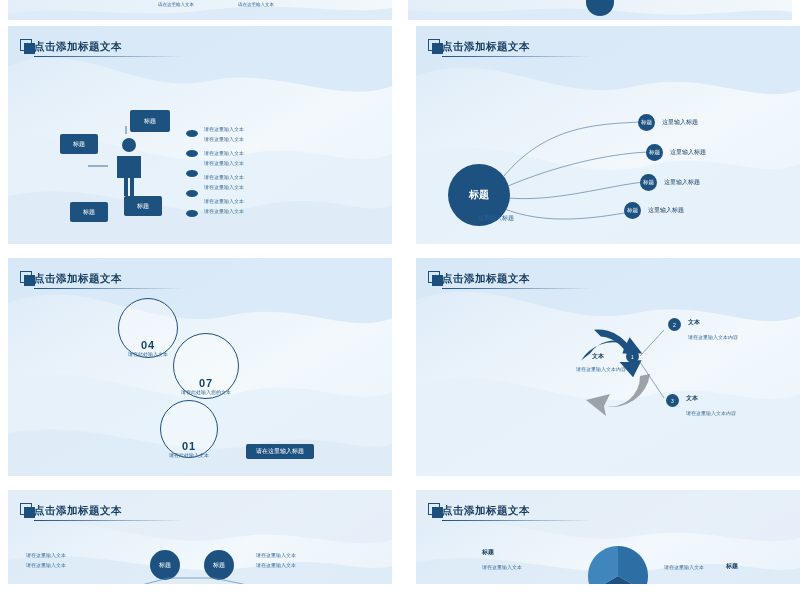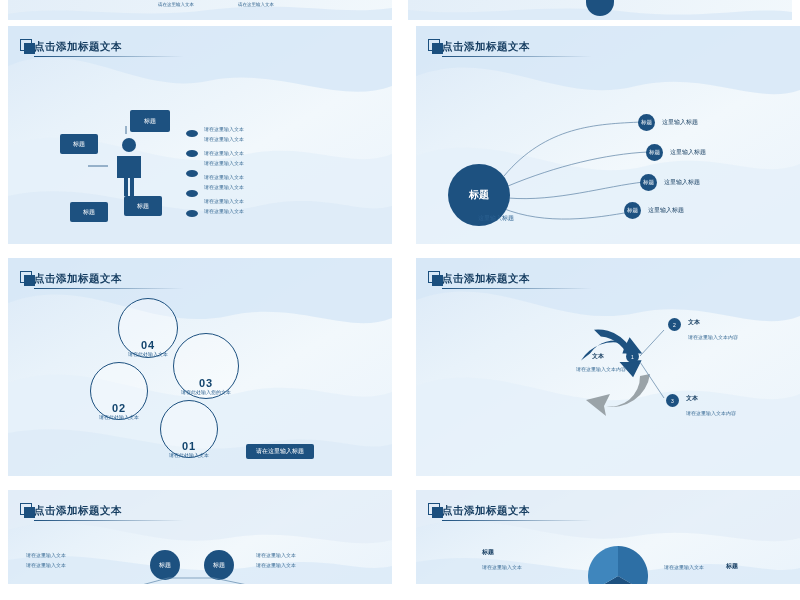--- a/index.html
+++ b/index.html
@@ -250,26 +250,22 @@
       </svg>
       <div class="slide-title-mark"></div>
       <div class="slide-title">点击添加标题文本</div>
       <div class="title-underline"></div>
 
       <div class="circ-out" style="left:110px; top:40px; width:60px; height:60px;">
         <span class="num">04</span>
         <span class="num-sub" style="width:52px;">请在此处输入文本</span>
       </div>
       <div class="circ-out" style="left:165px; top:75px; width:66px; height:66px;">
-        <span class="num">03</span>
+        <span class="num">07</span>
         <span class="num-sub" style="width:56px;">请在此处输入您的文本</span>
-      </div>
-      <div class="circ-out" style="left:82px; top:104px; width:58px; height:58px;">
-        <span class="num">02</span>
-        <span class="num-sub" style="width:50px;">请在此处输入文本</span>
       </div>
       <div class="circ-out" style="left:152px; top:142px; width:58px; height:58px;">
         <span class="num">01</span>
         <span class="num-sub" style="width:50px;">请在此处输入文本</span>
       </div>
 
       <div class="pill" style="left:238px; top:186px;">请在这里输入标题</div>
     </div>
 
     <div class="slide">

